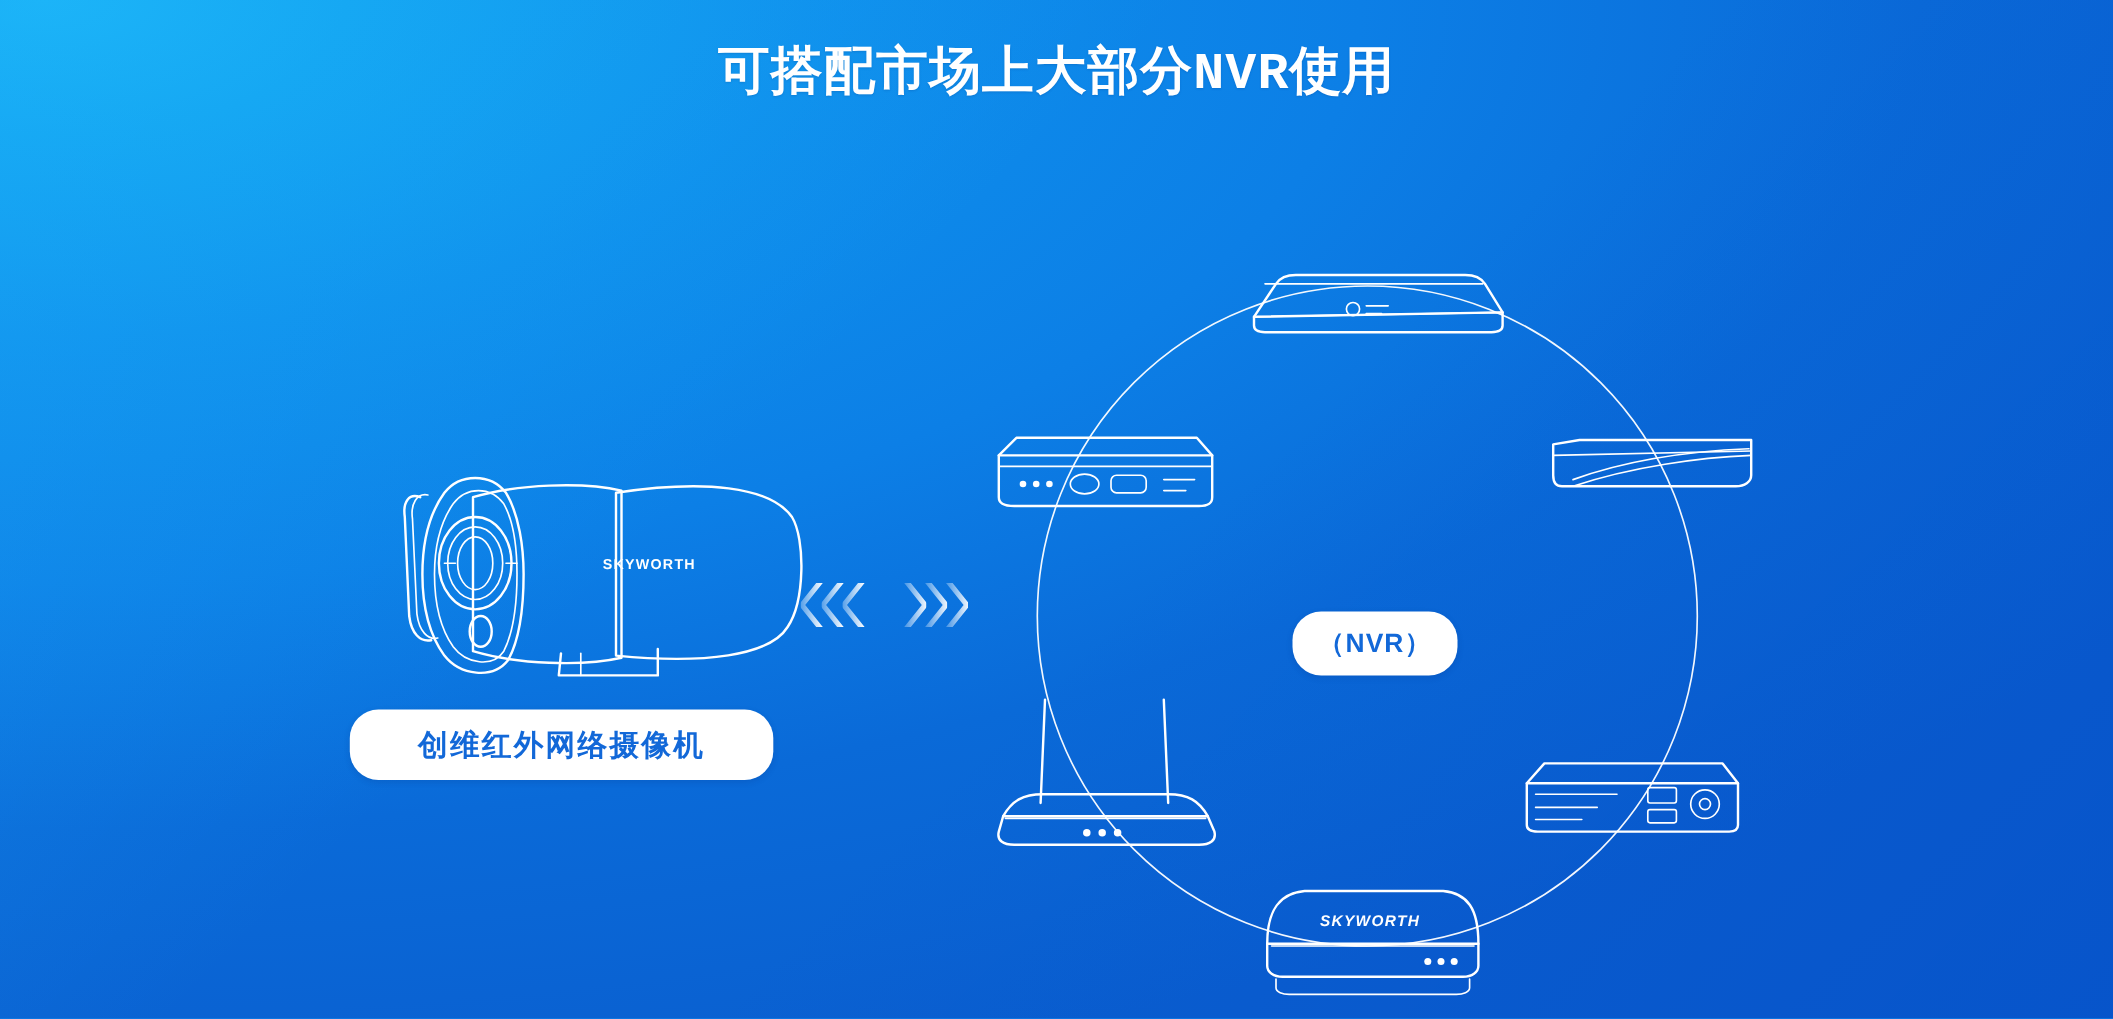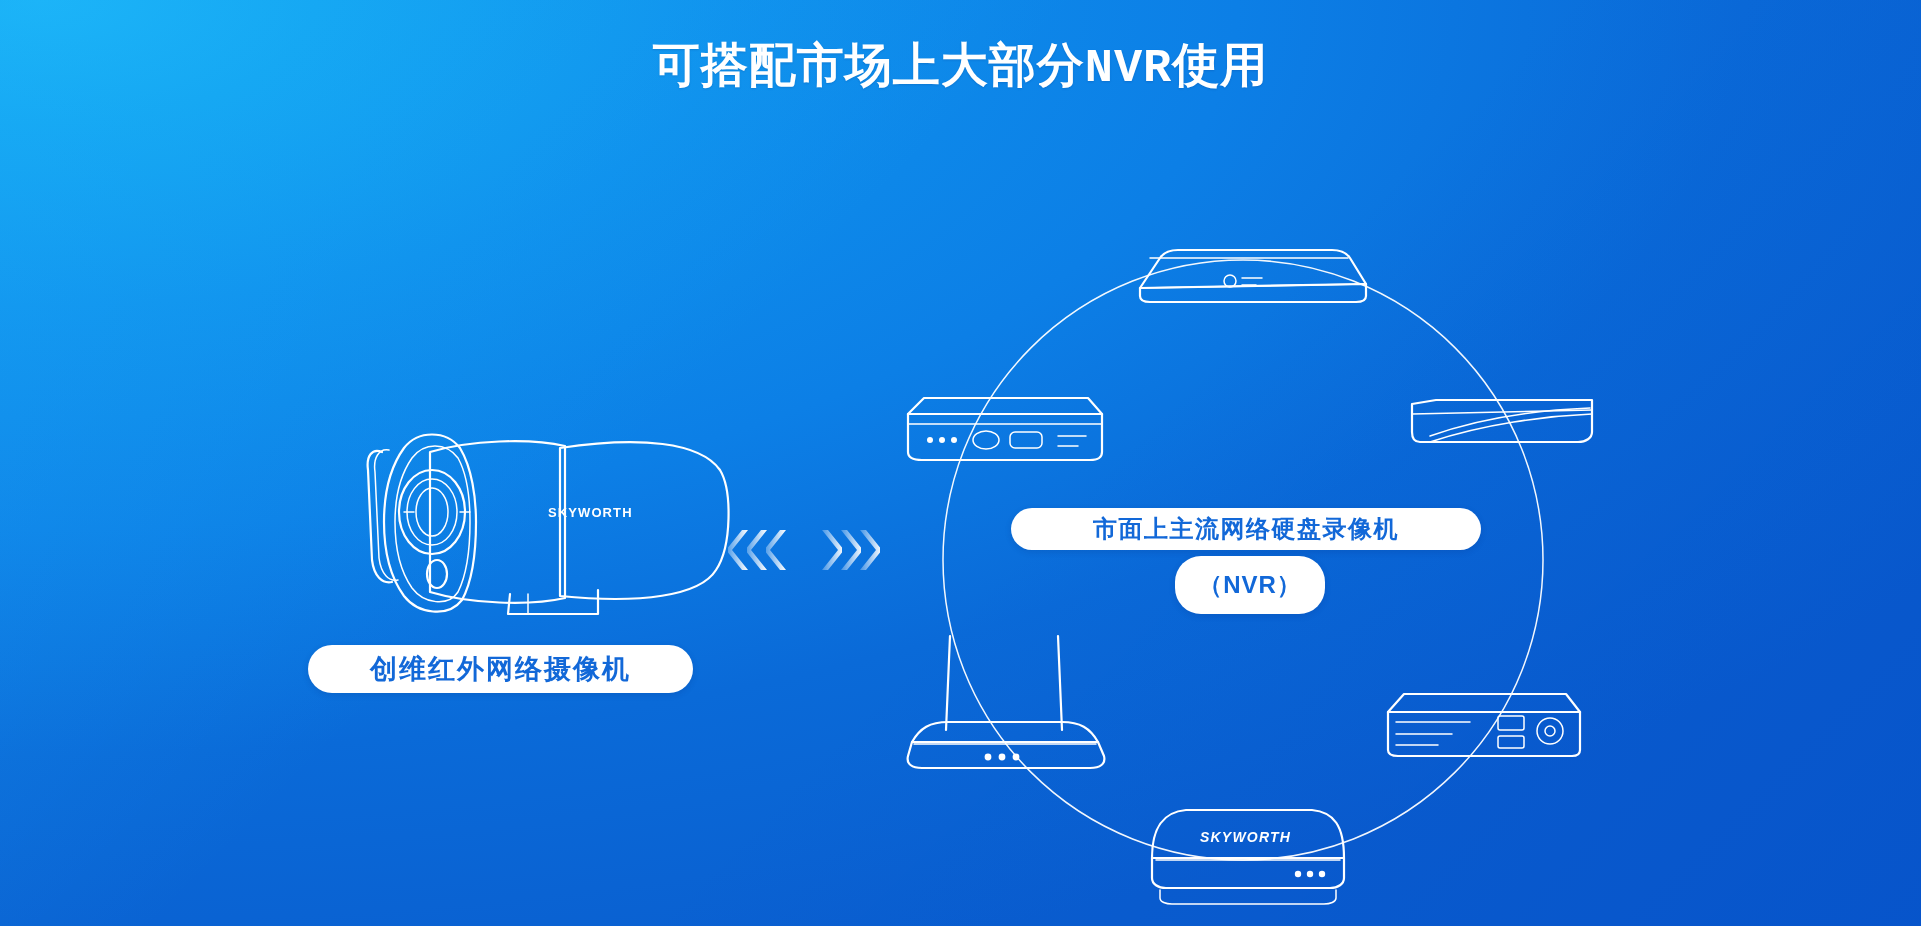--- a/index.html
+++ b/index.html
@@ -51,21 +51,21 @@
     position:absolute;
     background:#ffffff;
     color:#1268d8;
     font-weight:bold;
     border-radius:26px;
     display:flex; align-items:center; justify-content:center;
     box-shadow:0 2px 6px rgba(0,40,110,.16);
     z-index:6;
     white-space:nowrap;
   }
-  #camera-label { left:308px; top:645px; width:385px; height:48px; font-size:27px; letter-spacing:2px;font-family:Liberation Mono, monospace; }
+  #camera-label { left:318px; top:645px; width:385px; height:64px; font-size:27px; letter-spacing:2px;font-family:Liberation Mono, monospace; }
   #nvr-label    { left:1011px; top:508px; width:470px; height:42px; font-size:24px; letter-spacing:1.5px; }
   #nvr-sub      { left:1175px; top:556px; width:150px; height:58px; font-size:24px; letter-spacing:1px; }
 
   
   .chev-group { position:absolute; z-index:6; display:flex; align-items:center; }
   #chev-left  { left:728px; top:528px; }
   #chev-right { left:820px; top:528px; }
   .chev { width:22px; height:44px; }
   .chev + .chev { margin-left:-3px; }
 </style>
@@ -250,17 +250,16 @@
         <stop offset="0%" stop-color="#ffffff" stop-opacity=".25"></stop>
         <stop offset="100%" stop-color="#ffffff" stop-opacity="1"></stop>
           </linearGradient>
         </defs>
       <path d="M2 2 L18 22 L2 42 L8 42 L24 22 L8 2 Z" fill="url(#gr3)"></path>
     </svg>
   </div>
 
   <div class="pill" id="camera-label">创维红外网络摄像机</div>
 
-  <div class="pill" id="nvr-label">市面上主流网络硬盘录像机</div>
 
   <div class="pill" id="nvr-sub">（NVR）</div>
 
 </div>
 
 </body></html>

